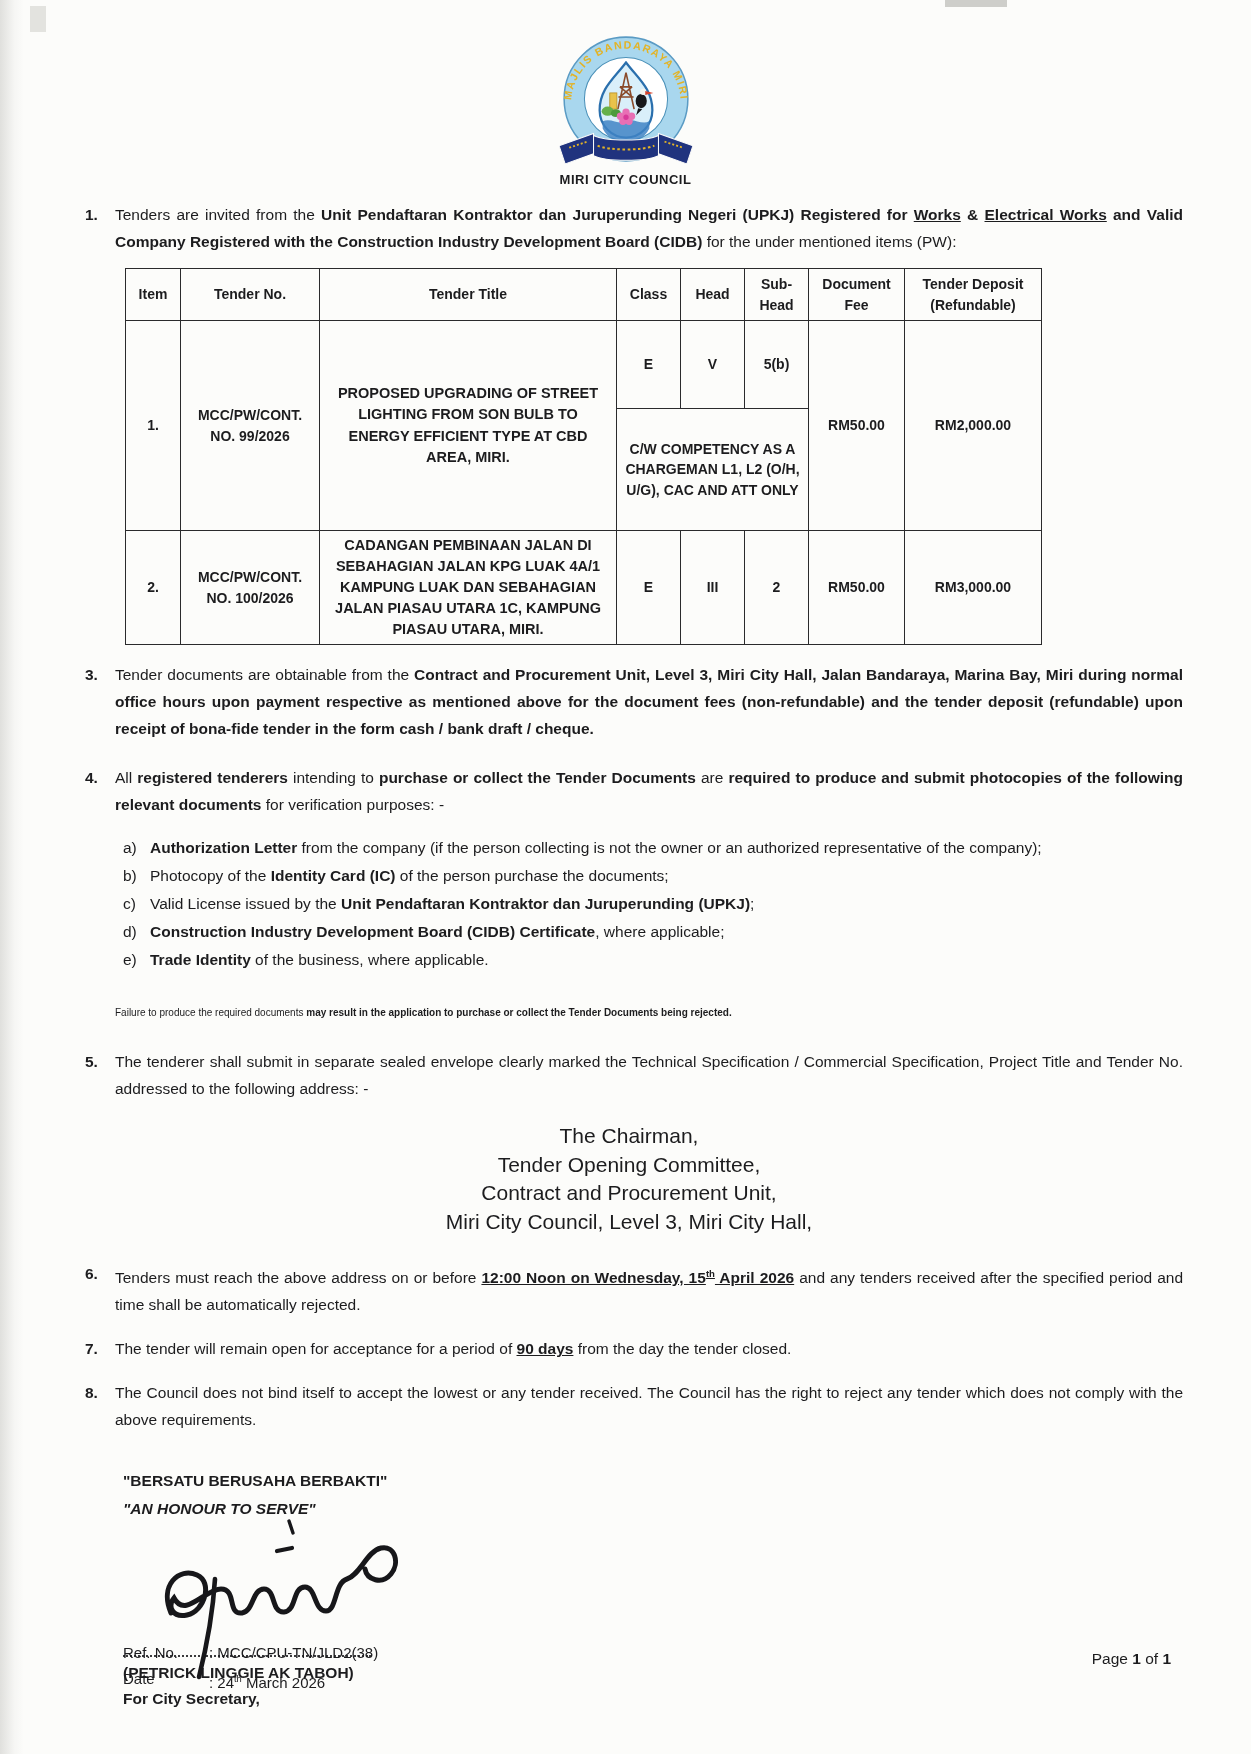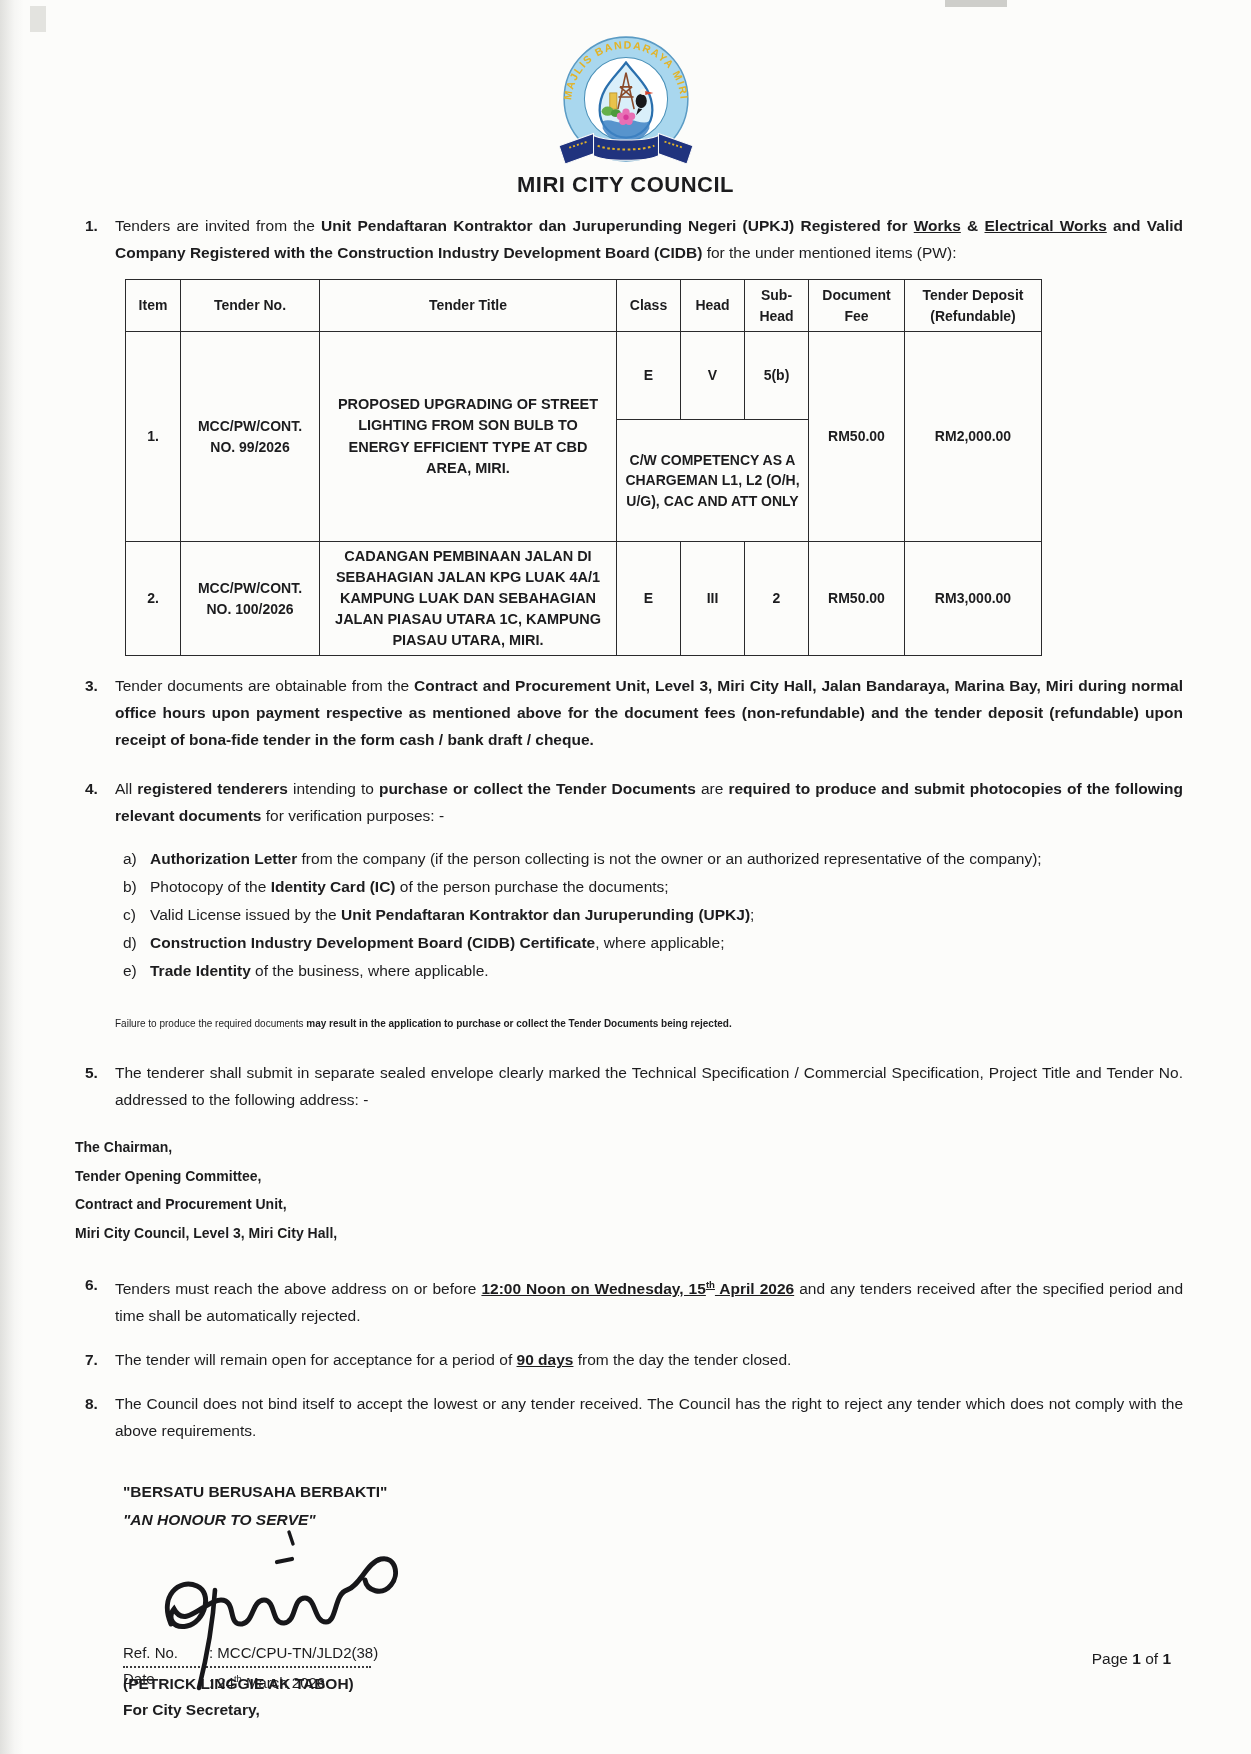--- a/index.html
+++ b/index.html
@@ -14,21 +14,21 @@
     overflow: hidden;
   }
   
   .edge-streak { position:absolute; left:0; top:0; width:24px; height:100%;
     background: linear-gradient(to right, rgba(150,150,145,.28), rgba(150,150,145,.06) 60%, transparent); }
   .corner-mark { position:absolute; left:30px; top:6px; width:16px; height:26px; background:rgba(150,150,145,.25); }
   .top-strip { position:absolute; left:945px; top:0; width:62px; height:7px; background:rgba(150,150,145,.45); }
 
   .header { text-align:center; padding-top:28px; }
   .logo-wrap { display:flex; justify-content:center; }
-  .council-name { font-size:22px; font-weight:700; letter-spacing:.5px; margin-top:2px; }
+  .council-name { font-size:13px; font-weight:700; letter-spacing:.5px; margin-top:2px; }
   .notice-title { font-size:17px; font-weight:700; margin-top:3px; }
 
   .content { padding: 14px 68px 0 85px; }
   .para { display:flex; margin-bottom:13px; font-size:15.5px; line-height:27px; }
   .para .num { flex:0 0 30px; font-weight:700; }
   .para .body { flex:1; text-align:justify; }
   sup { font-size:.62em; }
 
   table.tender { border-collapse:collapse; margin:4px 0 16px 40px; table-layout:fixed; width:916px;
     font-size:14px; font-weight:700;border-radius:13px; }
@@ -40,21 +40,21 @@
   tr.r1b { height:122px; }
   tr.r2  { height:112px; }
 
   .sublist { margin:2px 0 26px 38px; font-size:15.5px; line-height:27px; }
   .subrow { display:flex; margin-bottom:1px; }
   .subrow .slabel { flex:0 0 27px; }
   .subrow .sbody { flex:1; text-align:justify; }
 
   .plain-para { margin:0 0 22px 30px; font-size:10px; line-height:27px; text-align:justify; }
 
-  .address { text-align:left; font-weight:700; font-size:14px; line-height:28.5px; margin:20px 0 24px -10px; }
+  .address { text-align:center; font-weight:400; font-size:21px; line-height:28.5px; margin:20px 0 24px -10px; }
 
   .motto { margin:34px 0 0 38px; font-size:15.5px; line-height:28px; font-weight:700; }
   .motto .line2 { font-style:italic; }
 
   .sig-block { position:relative; margin:14px 0 0 38px; padding-top:118px; font-size:15.5px; line-height:26px; font-weight:700; }
   .sig-svg { position:absolute; left:18px; top:-22px; overflow:visible; }
   .dotted-line { width:248px; border-bottom:2.5px dotted #3a3a3c; margin-bottom:3px; }
 
   .footer-left { position:absolute; left:123px; top:1640px; font-size:15px; line-height:26px; }
   .footer-row { display:flex; }

